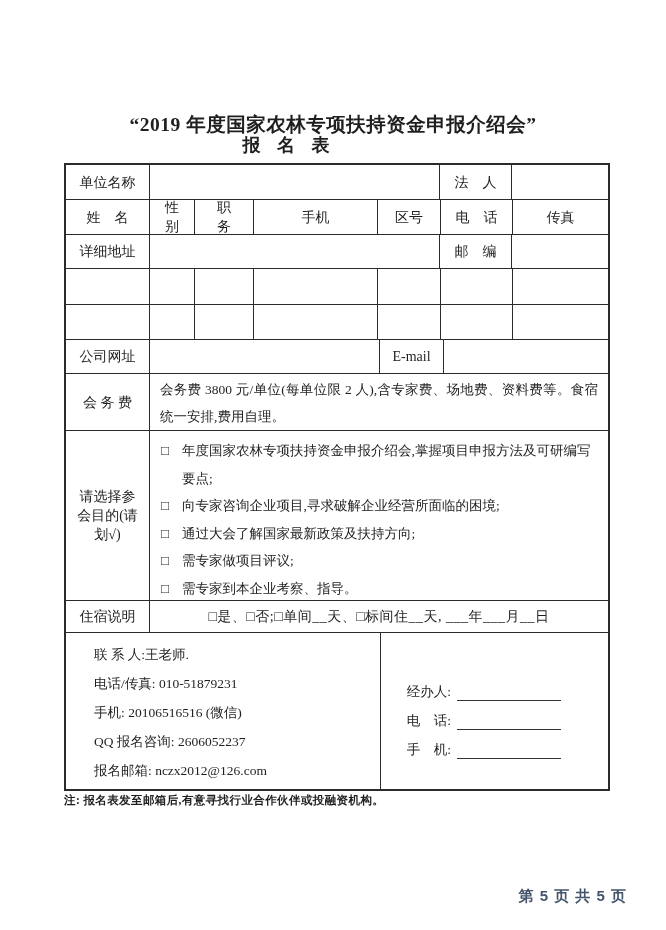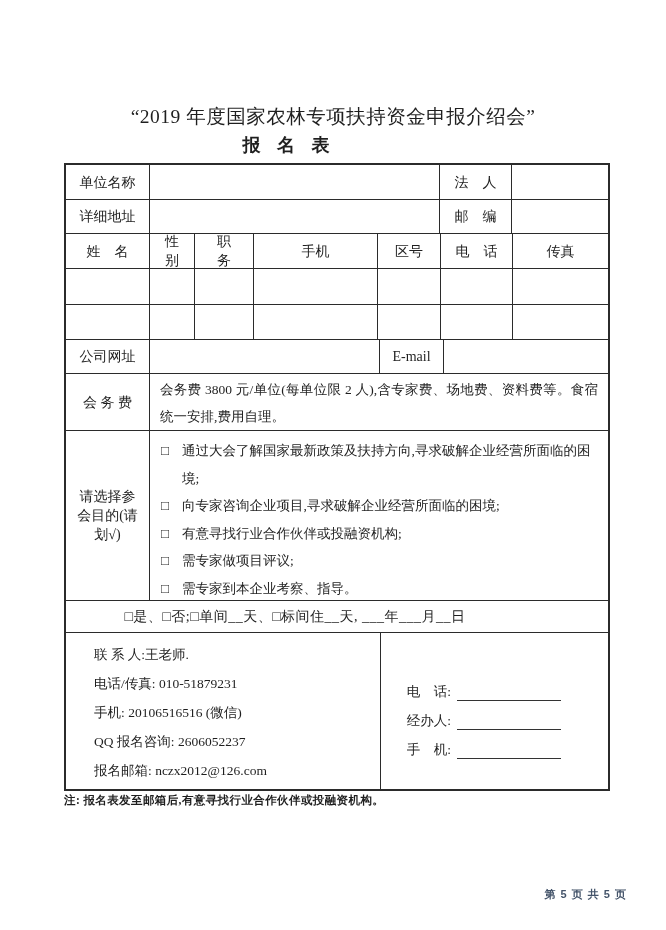--- a/index.html
+++ b/index.html
@@ -7,22 +7,22 @@
   body {
     width: 666px; height: 930px;
     font-family: "Liberation Serif", "DejaVu Serif", serif;
     color: #1f1f1f;
     position: relative;
     overflow: hidden;
   }
   .page { position: absolute; inset: 0; background: #ffffff; }
 
   .title {
-    position: absolute; top: 103px; left: 0; width: 666px;
-    text-align: center; font-size: 19.5px; font-weight: normal;
+    position: absolute; top: 111px; left: 0; width: 666px;
+    text-align: center; font-size: 19.5px; font-weight: bold;
     letter-spacing: 0.5px; white-space: nowrap;
   }
   .subtitle {
     position: absolute; top: 133px; left: 0; width: 578px;
     text-align: center; font-size: 18px; font-weight: bold;
     letter-spacing: 6px;
   }
 
   .tbl {
     position: absolute; left: 64px; top: 163px; width: 546px;
@@ -73,59 +73,59 @@
     display: inline-block; width: 104px; height: 16px;
     border-bottom: 1.4px solid #333; margin-left: 6px;
   }
 
   .note {
     position: absolute; left: 64px; top: 793px;
     font-size: 11.5px; font-weight: bold; letter-spacing: 0.4px;
   }
   .page-footer {
     position: absolute; top: 887px; left: 0; width: 627px;
-    text-align: right; font-size: 11px; font-weight: bold;
+    text-align: right; font-size: 15px; font-weight: bold;
     color: #44546a; letter-spacing: 1px;
     font-family: "Liberation Sans", "DejaVu Sans", sans-serif;
   }
 </style>
 </head>
 <body>
 
 <div class="page">
 
   <div class="title">“2019 年度国家农林专项扶持资金申报介绍会”</div>
   <div class="subtitle">报 名 表</div>
 
   <div class="tbl">
 
     <div class="row h35">
       <div class="cell w84 lbl">单位名称</div>
       <div class="cell w290"></div>
       <div class="cell w72 lbl">法　人</div>
-      <div class="cell w96"></div>
-    </div>
-
-    <div class="row h34">
-      <div class="cell w84 lbl">详细地址</div>
-      <div class="cell w290"></div>
-      <div class="cell w72 lbl">邮　编</div>
       <div class="cell w96"></div>
     </div>
 
     <div class="row h35">
       <div class="cell w84 lbl">姓　名</div>
       <div class="cell w45 lbl">性别</div>
       <div class="cell w59 lbl">职　务</div>
       <div class="cell w124 lbl">手机</div>
       <div class="cell w63 lbl">区号</div>
       <div class="cell w72 lbl">电　话</div>
       <div class="cell w95 lbl">传真</div>
     </div>
 
+    <div class="row h34">
+      <div class="cell w84 lbl">详细地址</div>
+      <div class="cell w290"></div>
+      <div class="cell w72 lbl">邮　编</div>
+      <div class="cell w96"></div>
+    </div>
+
     <div class="row h36">
       <div class="cell w84"></div>
       <div class="cell w45"></div>
       <div class="cell w59"></div>
       <div class="cell w124"></div>
       <div class="cell w63"></div>
       <div class="cell w72"></div>
       <div class="cell w95"></div>
     </div>
 
@@ -149,60 +149,61 @@
     <div class="row h57">
       <div class="cell w84 lbl">会 务 费</div>
       <div class="cell w458 fee-text">会务费 3800 元/单位(每单位限 2 人),含专家费、场地费、资料费等。食宿统一安排,费用自理。</div>
     </div>
 
     <div class="row h170">
       <div class="cell w84 lbl">请选择参会目的(请划√)</div>
       <div class="cell w458 blk opt-list">
         <div class="opt">
           <span class="cb">□</span>
-          <span class="txt">通过大会了解国家最新政策及扶持方向,寻求破解企业经营所面临的困境;</span>
+          <span class="txt">年度国家农林专项扶持资金申报介绍会,掌握项目申报方法及可研编写要点;</span>
         </div>
         <div class="opt">
           <span class="cb">□</span>
           <span class="txt">向专家咨询企业项目,寻求破解企业经营所面临的困境;</span>
         </div>
         <div class="opt">
           <span class="cb">□</span>
-          <span class="txt">有意寻找行业合作伙伴或投融资机构;</span>
+          <span class="txt">通过大会了解国家最新政策及扶持方向;</span>
         </div>
         <div class="opt">
           <span class="cb">□</span>
           <span class="txt">需专家做项目评议;</span>
         </div>
         <div class="opt">
           <span class="cb">□</span>
           <span class="txt">需专家到本企业考察、指导。</span>
         </div>
       </div>
     </div>
 
     <div class="row h32">
+      <div class="cell w84 lbl">住宿说明</div>
       <div class="cell w458 lodging-text">□是、□否;□单间__天、□标间住__天, ___年___月__日</div>
     </div>
 
     <div class="row h156">
       <div class="cell w308 blk contact-cell">
         <div class="contact-line">联 系 人:王老师.</div>
         <div class="contact-line">电话/传真: 010-51879231</div>
         <div class="contact-line">手机: 20106516516 (微信)</div>
         <div class="contact-line">QQ 报名咨询: 2606052237</div>
         <div class="contact-line">报名邮箱: nczx2012@126.com</div>
       </div>
       <div class="cell w234 blk handler-cell">
         <div class="handler-row">
+          <span>经办人:</span>
+          <span class="blank-line"></span>
+        </div>
+        <div class="handler-row">
           <span>电　话:</span>
-          <span class="blank-line"></span>
-        </div>
-        <div class="handler-row">
-          <span>经办人:</span>
           <span class="blank-line"></span>
         </div>
         <div class="handler-row">
           <span>手　机:</span>
           <span class="blank-line"></span>
         </div>
       </div>
     </div>
 
   </div>

